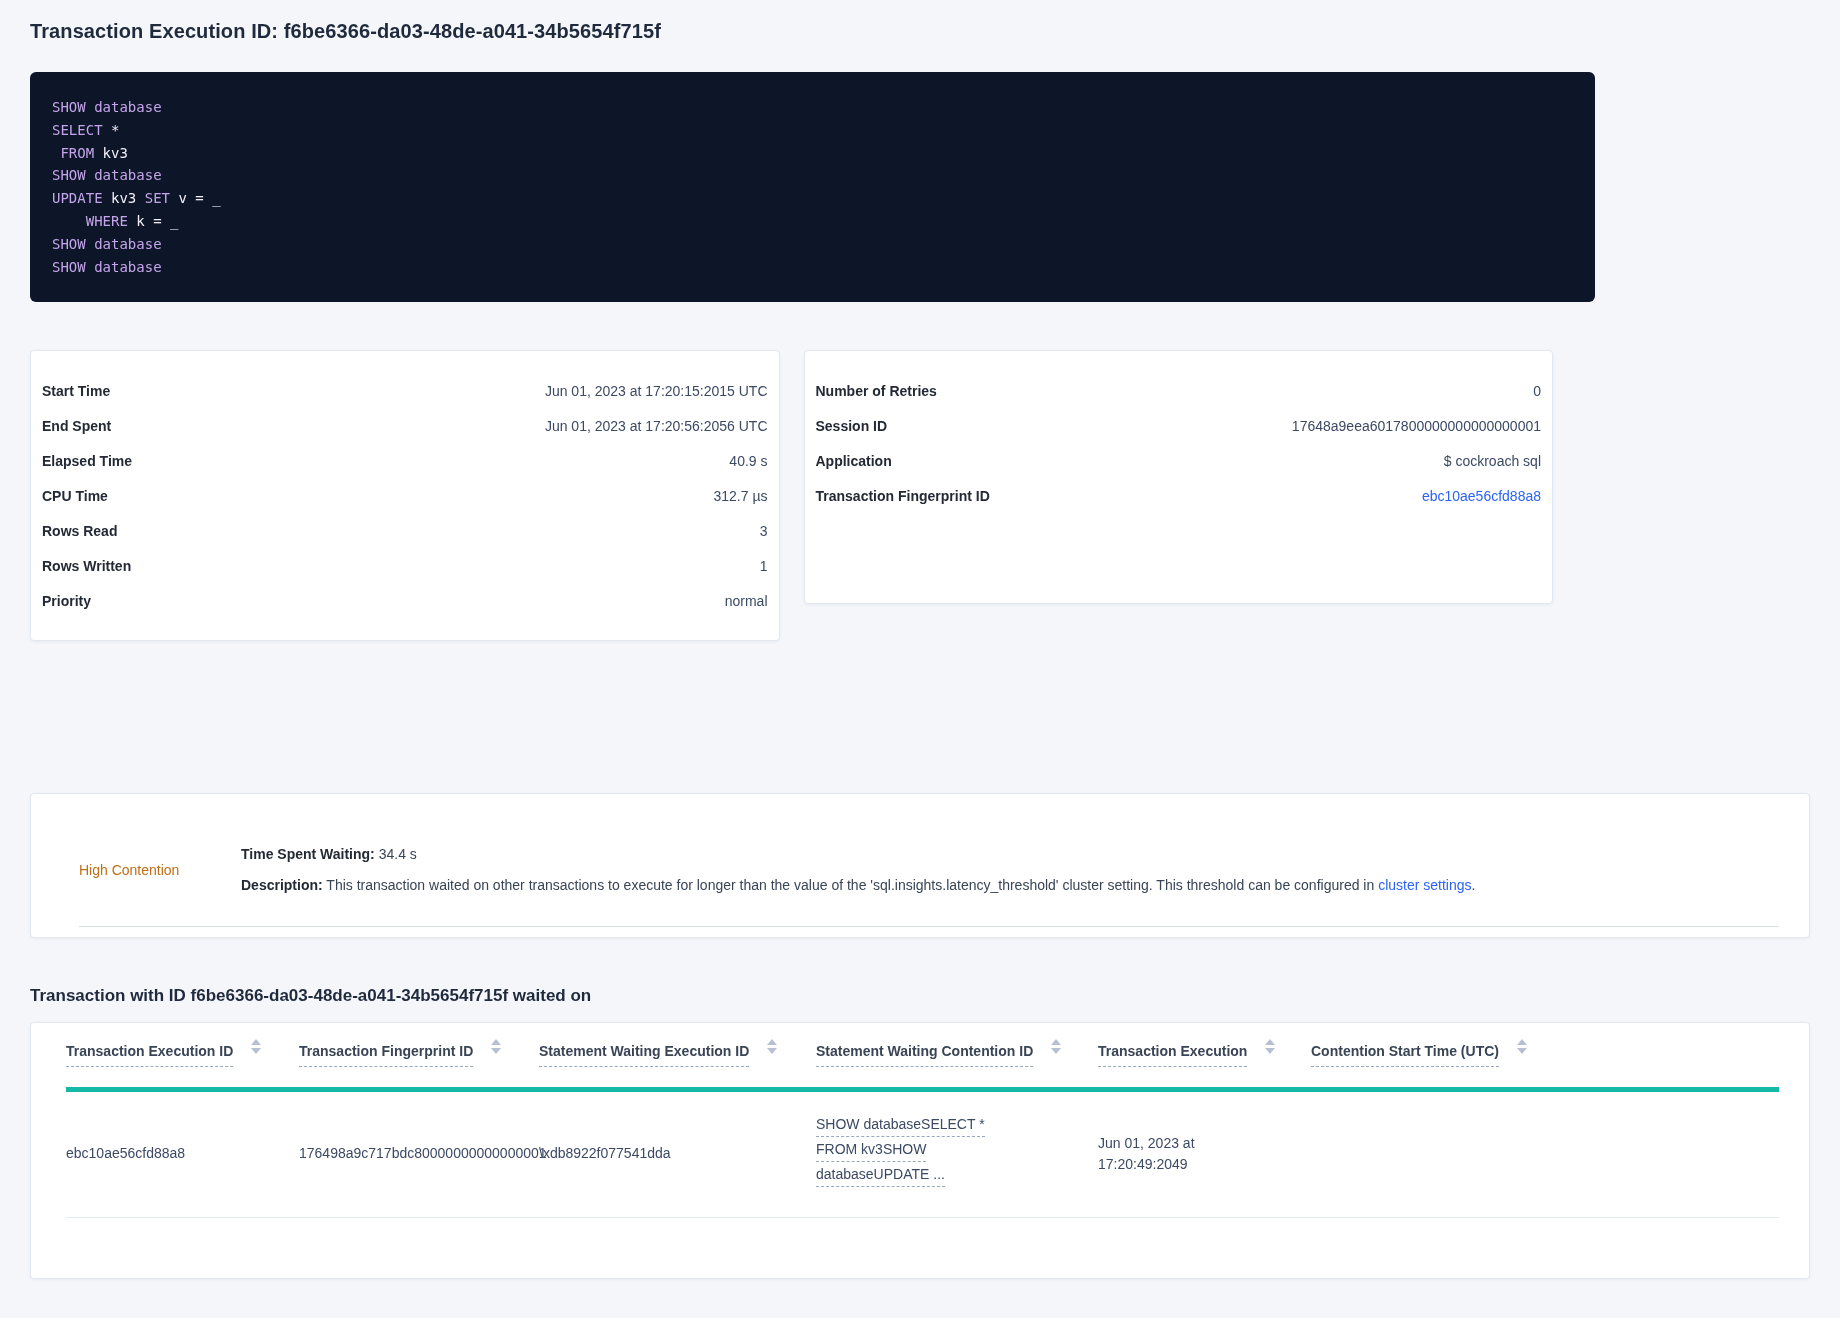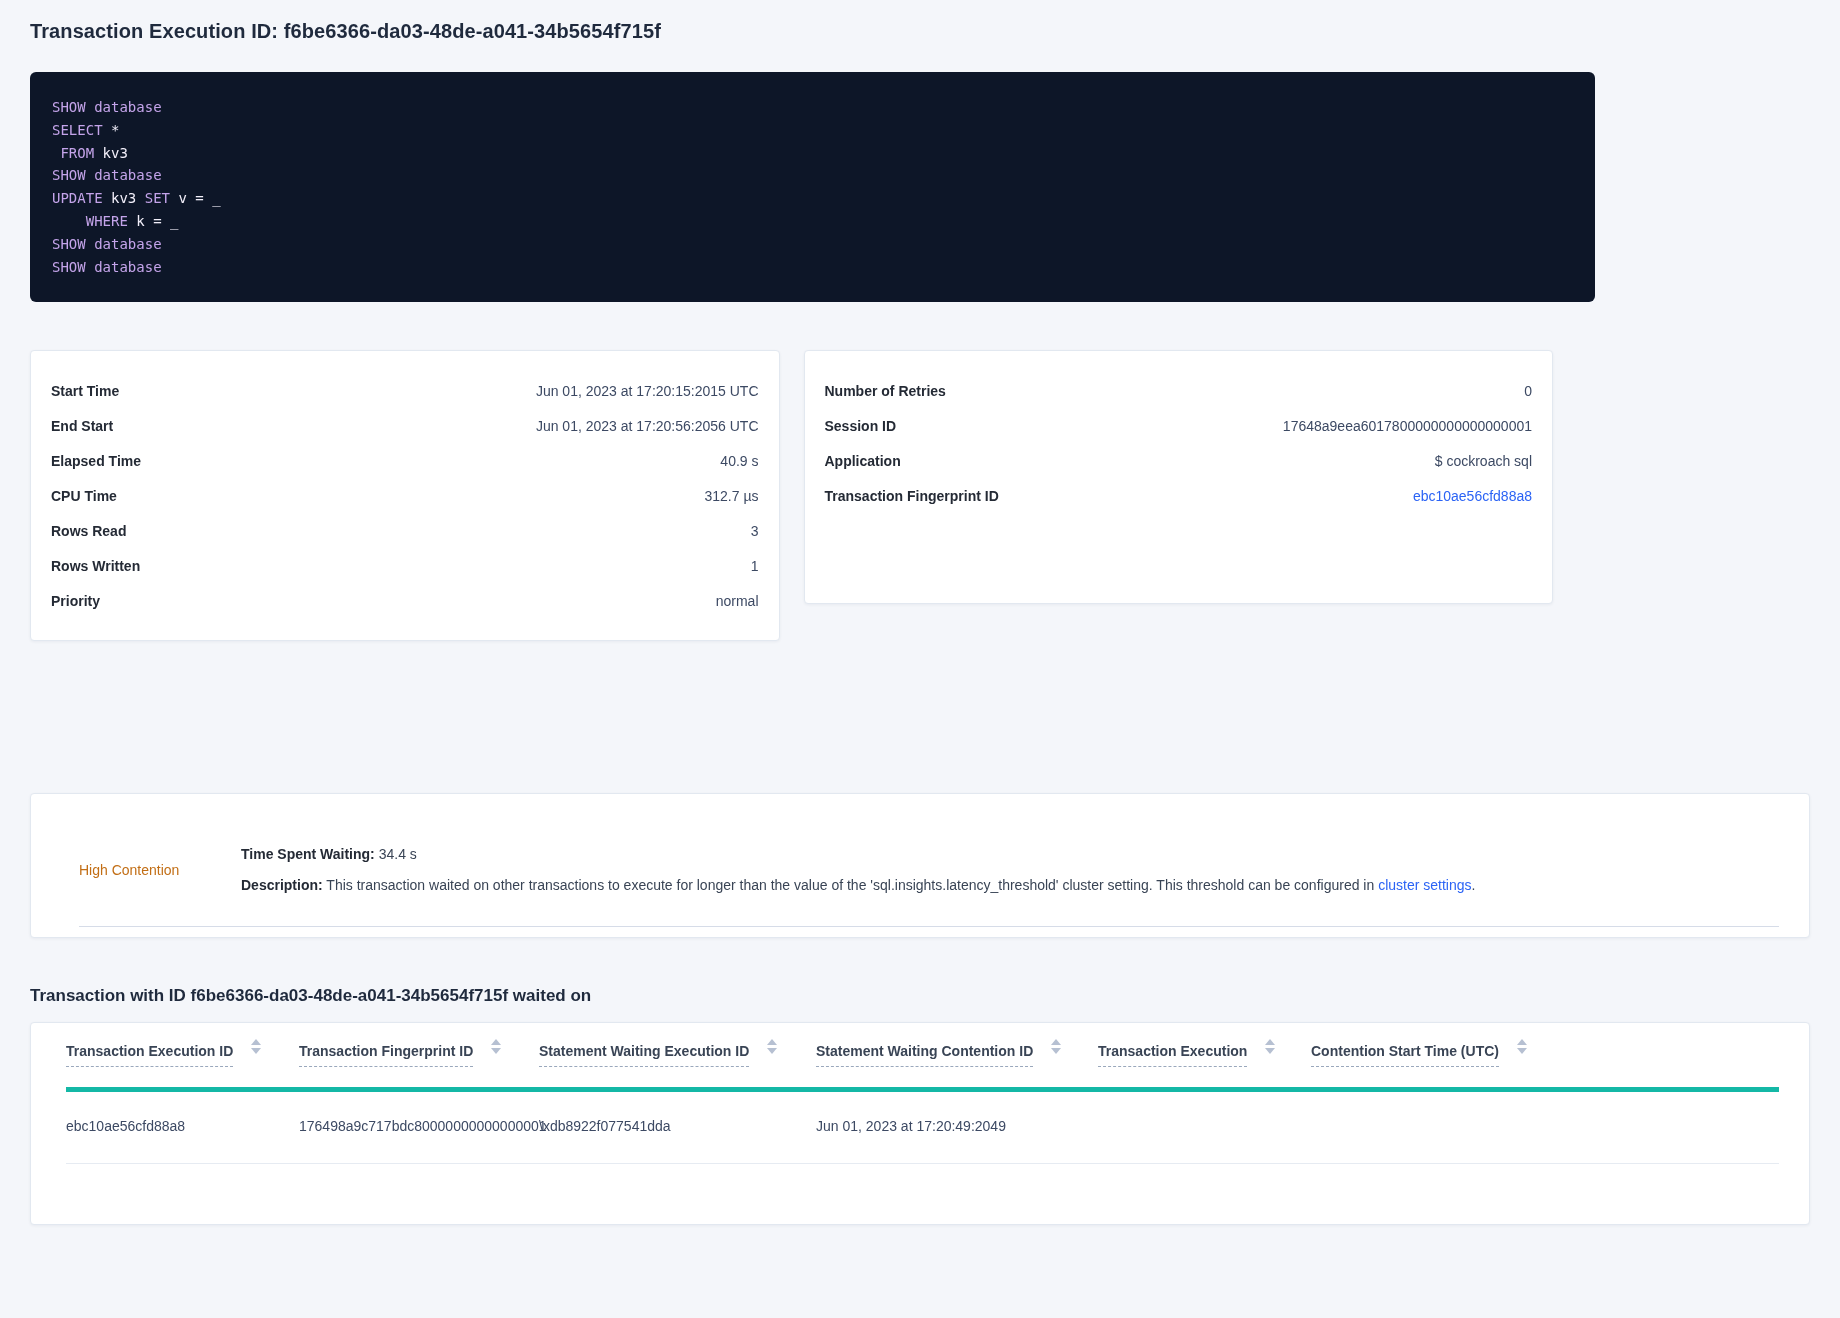--- a/index.html
+++ b/index.html
@@ -42,21 +42,21 @@
 
   
   .card {
     background: #ffffff;
     border: 1px solid #e2e8f0;
     border-radius: 4px;
     box-shadow: 0 1px 3px rgba(40, 55, 80, 0.06);
   }
 
   .summary-cards { display: flex; gap: 24px; margin-top: 48px; width: 1523px; align-items: flex-start; }
-  .summary-card { flex: 1 1 0; padding: 22px 20px; }
+  .summary-card { flex: 1 1 0; padding: 22px 11px; }
   .summary-card.right { padding-bottom: 90px; }
   .kv-row { display: flex; justify-content: space-between; align-items: center; height: 35px; font-size: 14px; }
   .kv-label { font-weight: 700; color: #242a35; }
   .kv-value { color: #3c4963; }
   .kv-value.link { color: var(--link-blue, #2b63f5); cursor: pointer; }
 
   
   .col-label {
     display: inline-block; font-size: 14px; font-weight: 700; color: #394455;
     border-bottom: 1px dashed #9aa8bc; padding-bottom: 7px; cursor: pointer;
@@ -123,21 +123,21 @@
       <div class="sql-line"><span class="kw">SHOW database</span></div>
     </div>
 
   <div class="summary-cards">
     <div class="card summary-card" id="left-card">
         <div class="kv-row">
           <span class="kv-label">Start Time</span>
           <span class="kv-value">Jun 01, 2023 at 17:20:15:2015 UTC</span>
         </div>
         <div class="kv-row">
-          <span class="kv-label">End Start</span>
+          <span class="kv-label">End Spent</span>
           <span class="kv-value">Jun 01, 2023 at 17:20:56:2056 UTC</span>
         </div>
         <div class="kv-row">
           <span class="kv-label">Elapsed Time</span>
           <span class="kv-value">40.9 s</span>
         </div>
         <div class="kv-row">
           <span class="kv-label">CPU Time</span>
           <span class="kv-value">312.7 µs</span>
         </div>
@@ -232,17 +232,24 @@
         <span class="sort-icon">
             <i class="tri-up"></i>
             <i class="tri-down"></i>
           </span>
       </div>
     </div>
     <div class="t-row">
       <div class="t-cell">ebc10ae56cfd88a8</div>
       <div class="t-cell">176498a9c717bdc80000000000000001</div>
       <div class="t-cell">\xdb8922f077541dda</div>
+      <div class="t-cell">
+        <span class="sql-snip">
+          <span class="snip-line">SHOW databaseSELECT *</span>
+          <span class="snip-line">FROM kv3SHOW</span>
+          <span class="snip-line">databaseUPDATE ...</span>
+        </span>
+      </div>
       <div class="t-cell">Jun 01, 2023 at 17:20:49:2049</div>
     </div>
   </div>
 
 </div>
 
 </body></html>

